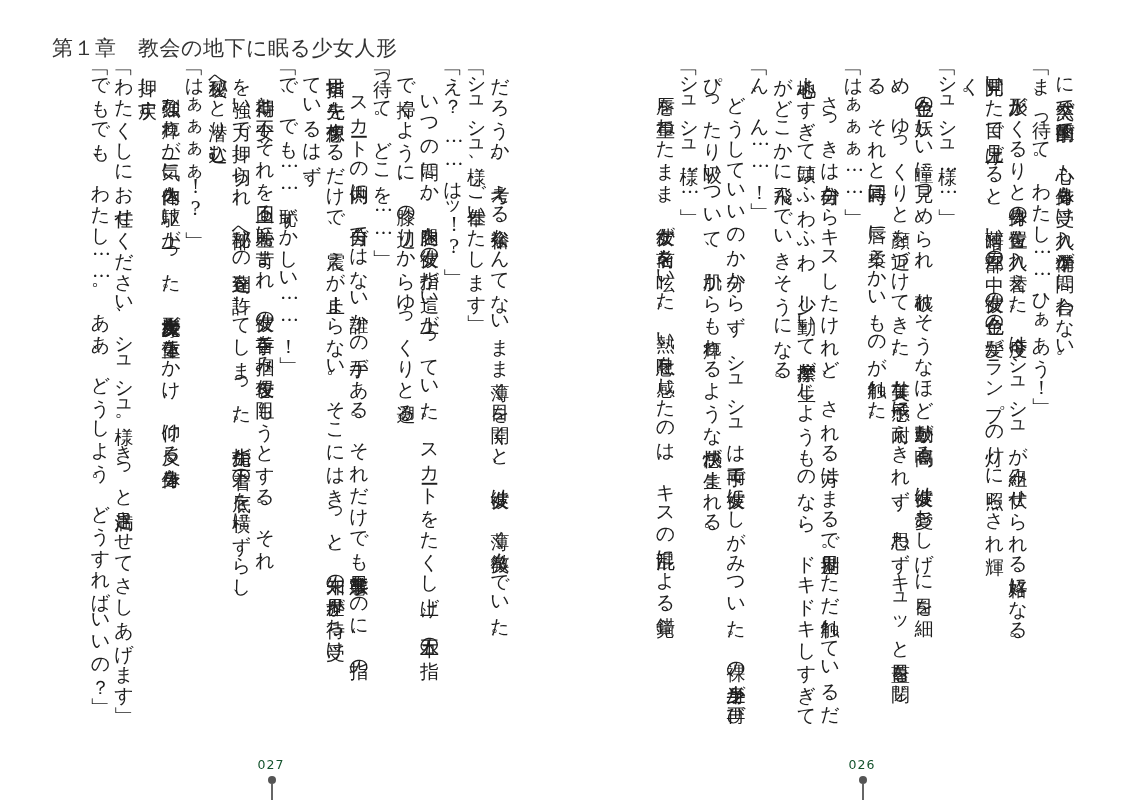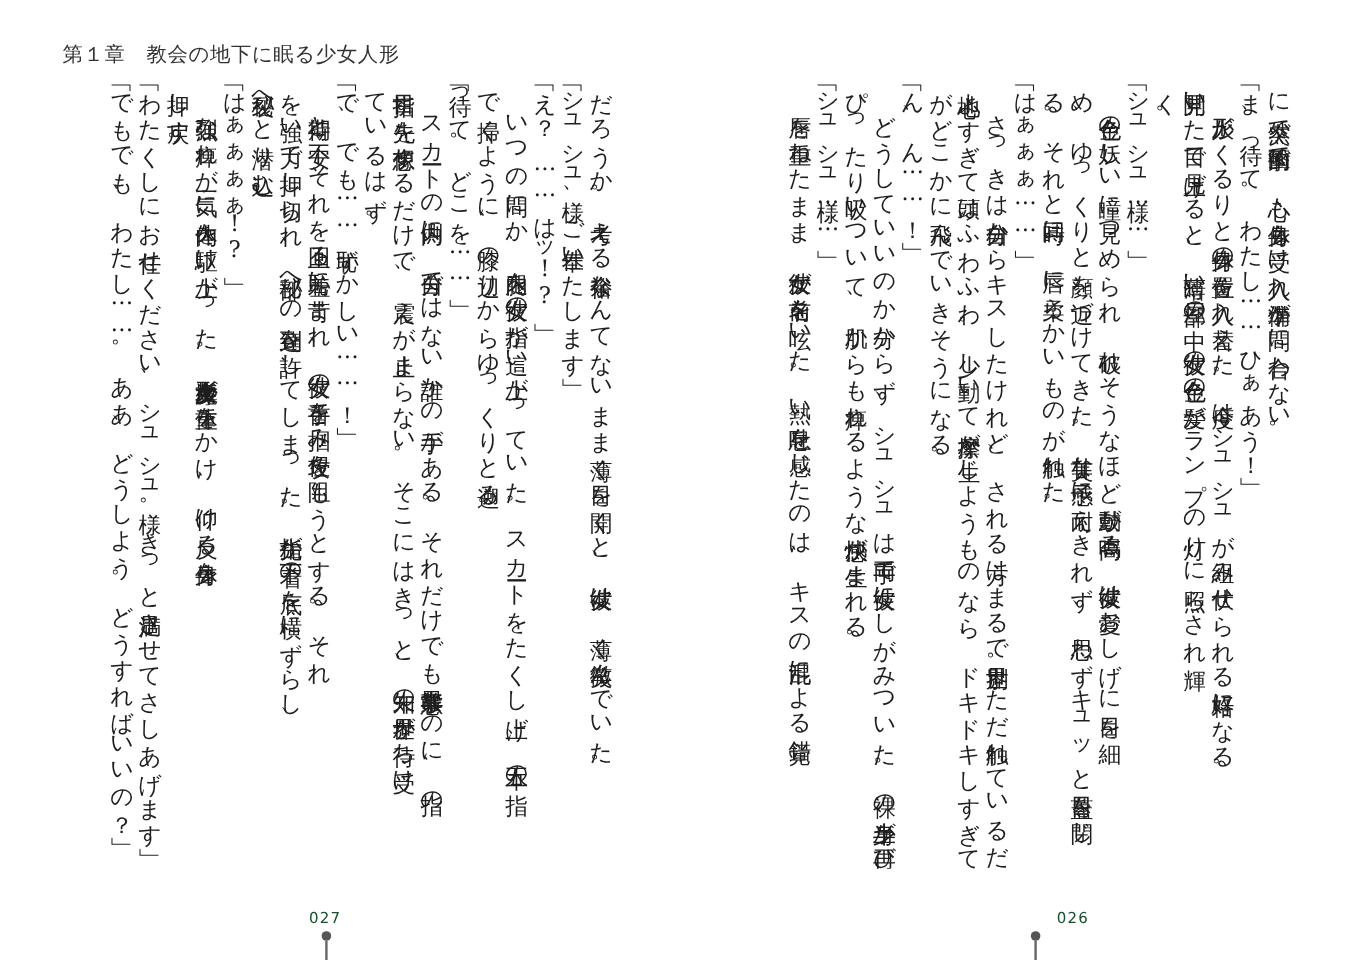--- a/index.html
+++ b/index.html
@@ -7,21 +7,21 @@
     width: 1135px; height: 800px; overflow: hidden;
     background: #ffffff; position: relative;
     font-family: "DejaVu Serif", "Liberation Serif", serif;
     color: #222;
   }
   .page { position: absolute; top: 0; height: 800px; }
   .page-left { left: 0; width: 567px; }
   .page-right { left: 567px; width: 568px; }
   .running-head {
     position: absolute; left: 52px; top: 34px;
-    font-size: 17px; letter-spacing: 0.5px; color: #333;
+    font-size: 21px; letter-spacing: 0.5px; color: #333;
     white-space: nowrap;
   }
   .columns {
     position: absolute; top: 64px; height: 660px;
     display: flex; flex-direction: row-reverse; gap: 0;
   }
   .page-left .columns { right: 55px; }
   .page-right .columns { right: 58px; }
   .col {
     writing-mode: vertical-rl;
@@ -86,18 +86,18 @@
     <div class="col">「はぁぁぁ……」</div>
     <div class="col">　さっきは自分からキスしたけれど、される方はまるで別世界。ただ触れているだけでも</div>
     <div class="col">心地よすぎて頭はふわふわ。少し動いて摩擦が生じようものなら、ドキドキしすぎて意識</div>
     <div class="col">がどこかに飛んでいきそうになる。</div>
     <div class="col">「ん、ん……！」</div>
     <div class="col">　どうしていいのか分からず、シュシュは両手で彼女にしがみついた。裸の上半身が再び</div>
     <div class="col">ぴったり吸いついて、肌からも痺れるような快感が生まれる。</div>
     <div class="col">「シュシュ様……」</div>
     <div class="col">　唇を重ねたまま、彼女が名前を呟いた。熱い吐息を感じたのは、キスの混乱による錯覚</div>
   </div>
-  <div class="folio" style="left:295px;margin-left:32px;">026</div>
+  <div class="folio" style="left:295px;">026</div>
   <div class="marker" style="left:296px;">
     <div class="dot"></div>
       <div class="stem"></div>
   </div>
 </div>
 
 </body></html>

